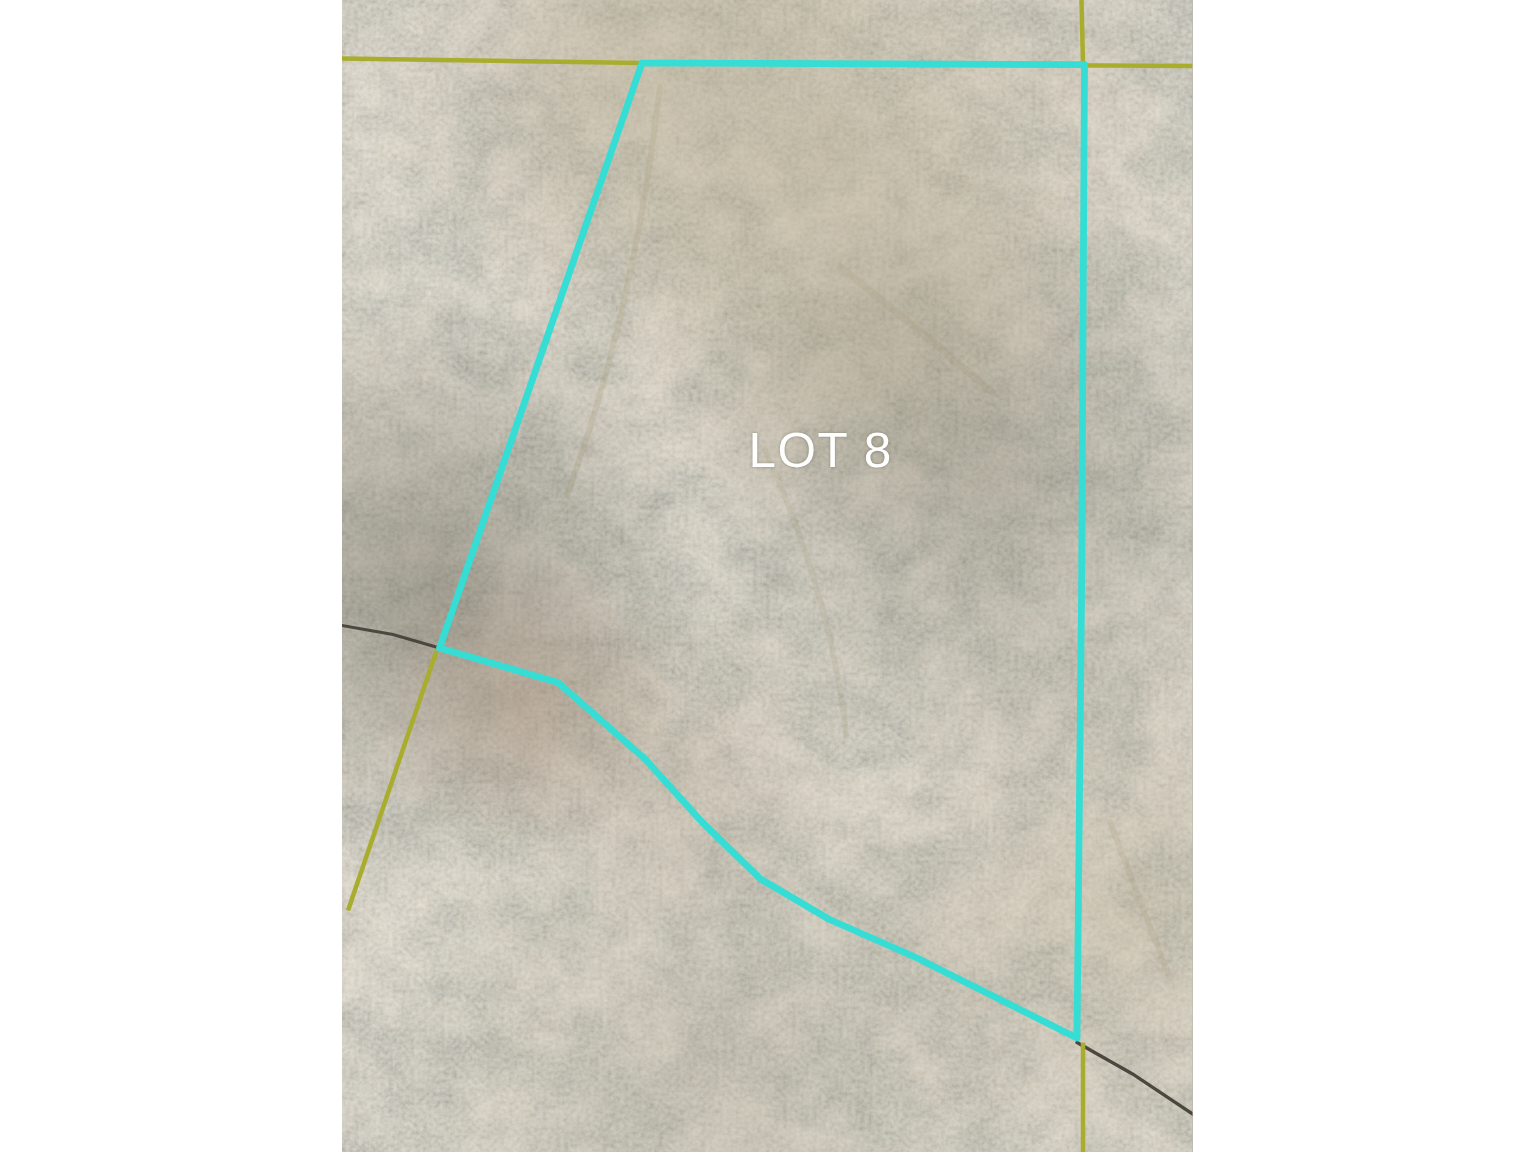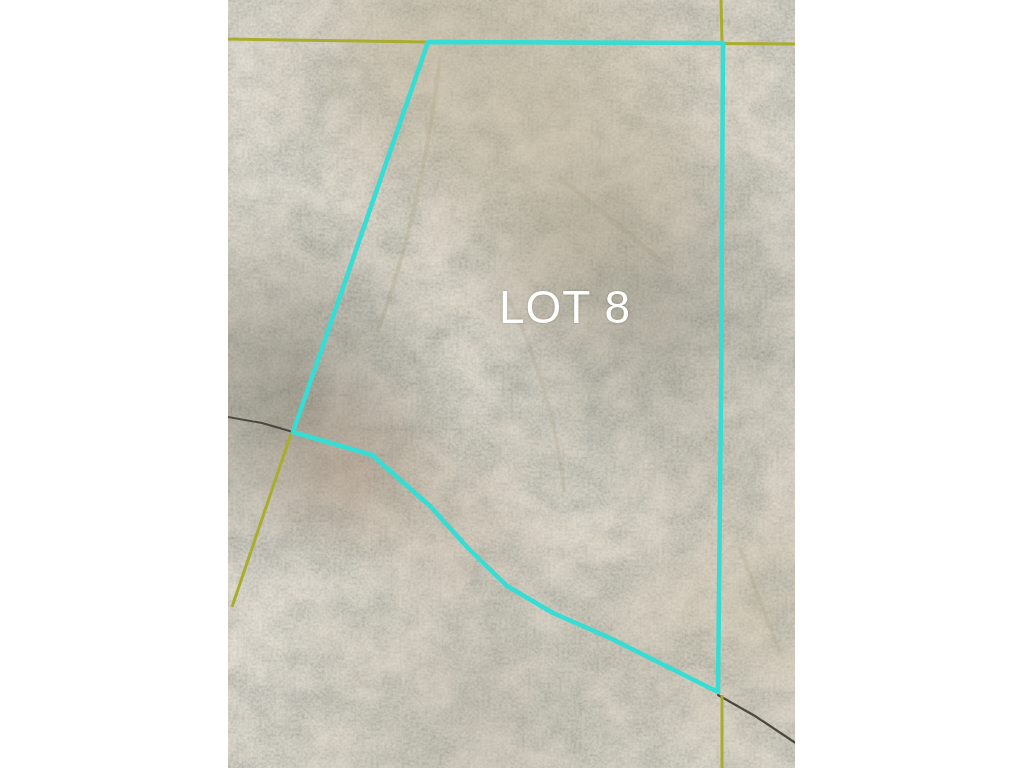--- a/index.html
+++ b/index.html
@@ -55,21 +55,21 @@
     left: 0;
     top: 0;
     display: block;
   }
   
   .lot-label {
     position: absolute;
     left: 499px;
     top: 282px;
     color: #ffffff;
-    font-size: 46px;
+    font-size: 33px;
     font-weight: 400;
     letter-spacing: 1px;
     line-height: 1.1;
     text-shadow: 0 0 2px rgba(90,88,70,0.55);
     white-space: nowrap;
     user-select: none;
   }
 </style>
 </head>
 <body>

